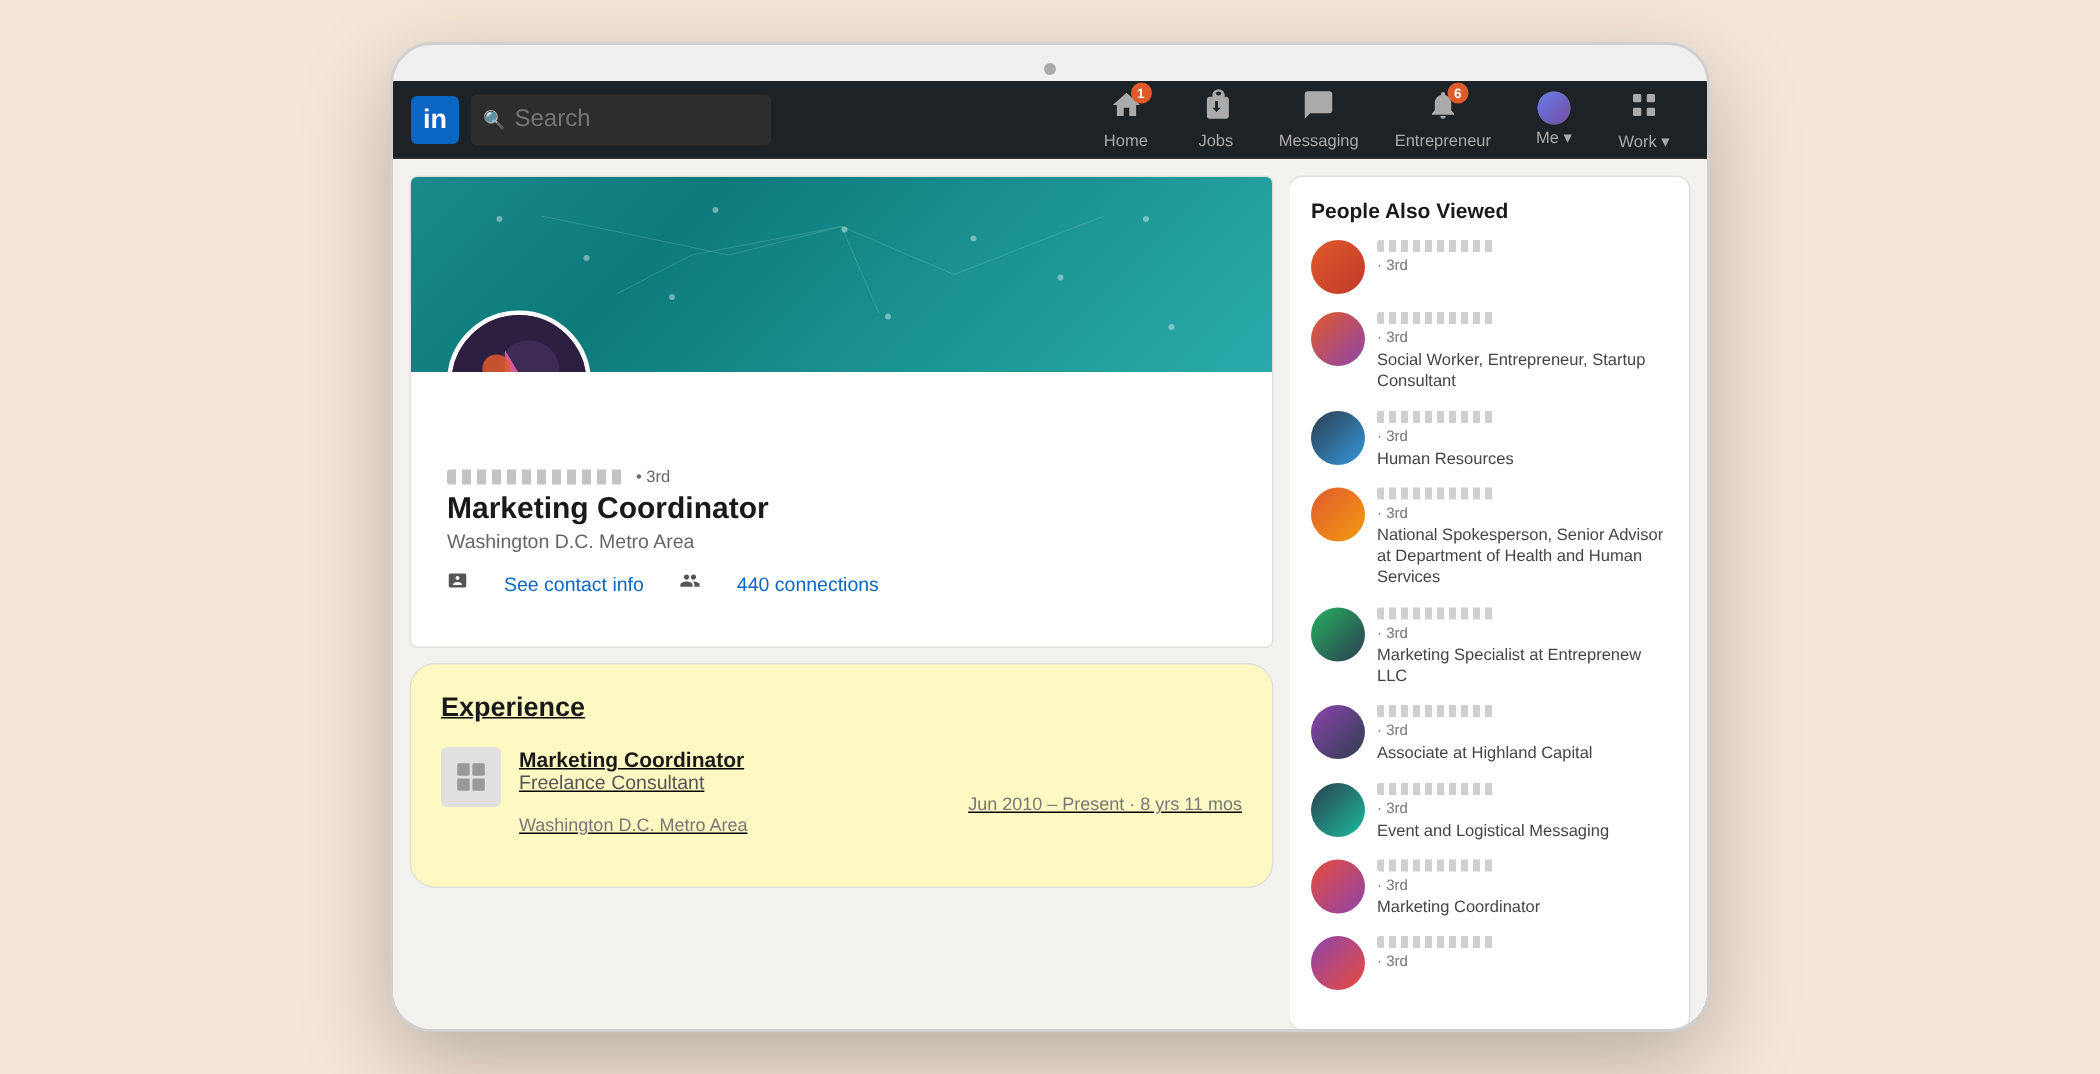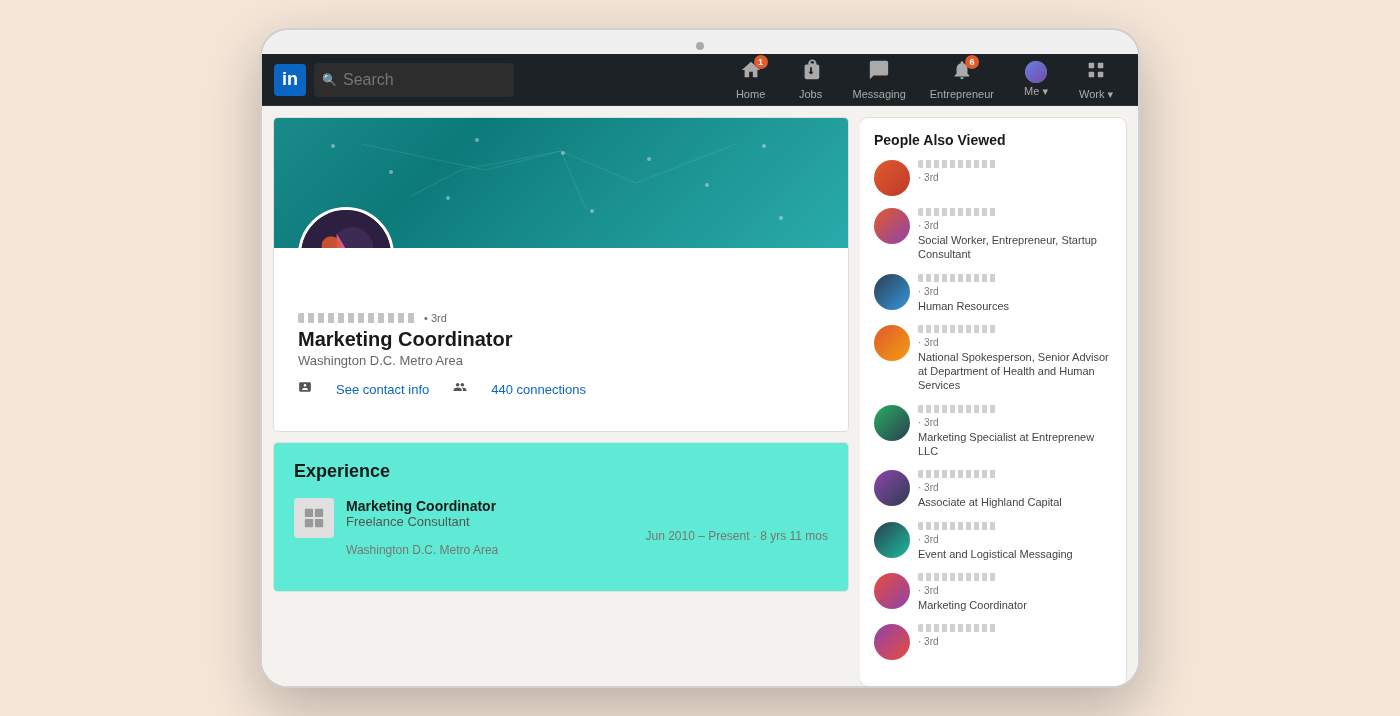--- a/index.html
+++ b/index.html
@@ -310,25 +310,26 @@
       height: 32px;
       font-size: 14px;
       cursor: pointer;
       display: flex;
       align-items: center;
       justify-content: center;
     }
 
     
     .experience-card {
-      background: #5eead4;
-      border-radius: 4px;
+      background: #fef9c3;
+      border-radius: 16px;
       margin: 0 12px 12px;
       padding: 18px 20px;
       box-shadow: 0 0 0 1px rgba(0,0,0,0.08);
+      text-decoration: underline;
     }
 
     .section-title {
       font-size: 18px;
       font-weight: 600;
       color: #191919;
       margin-bottom: 16px;
     }
 
     .exp-item {

